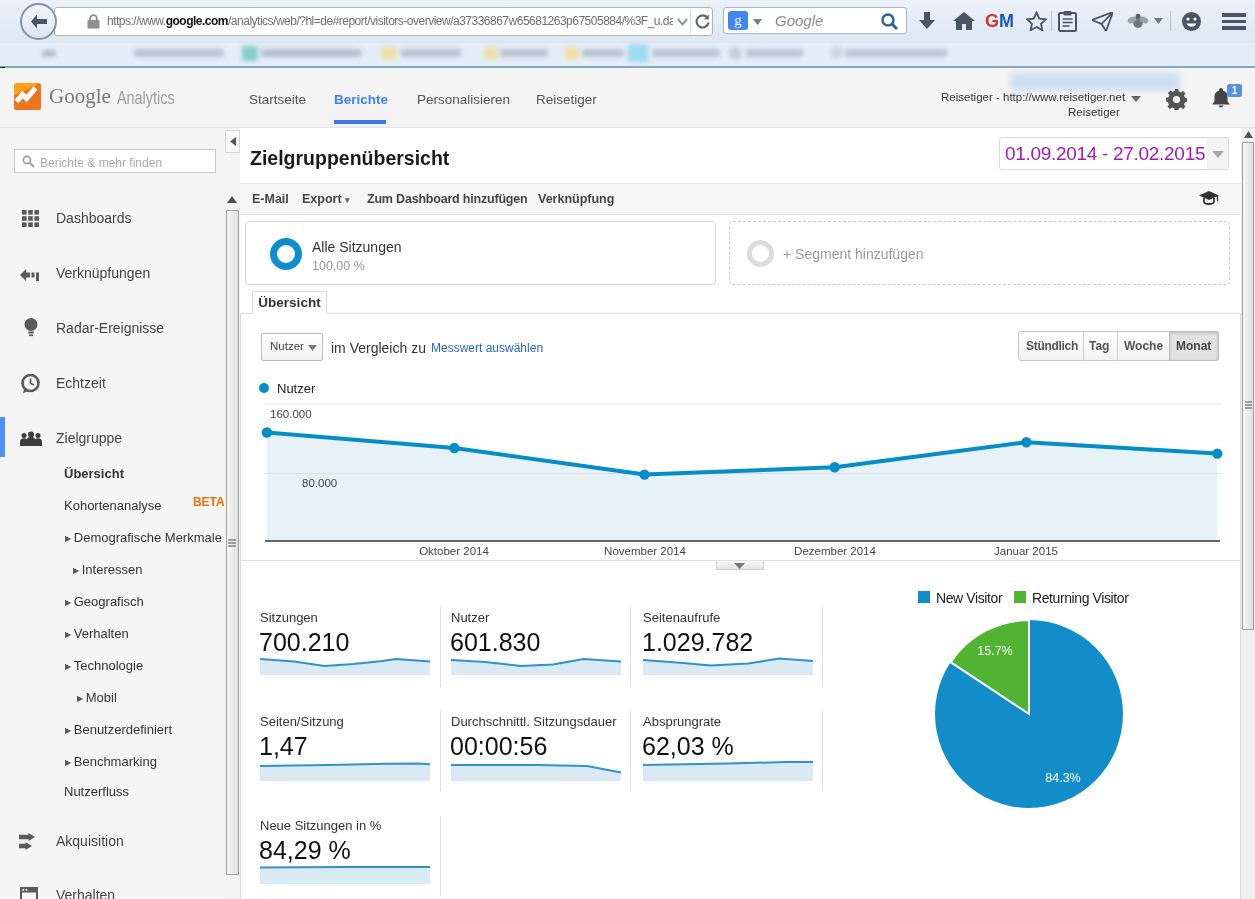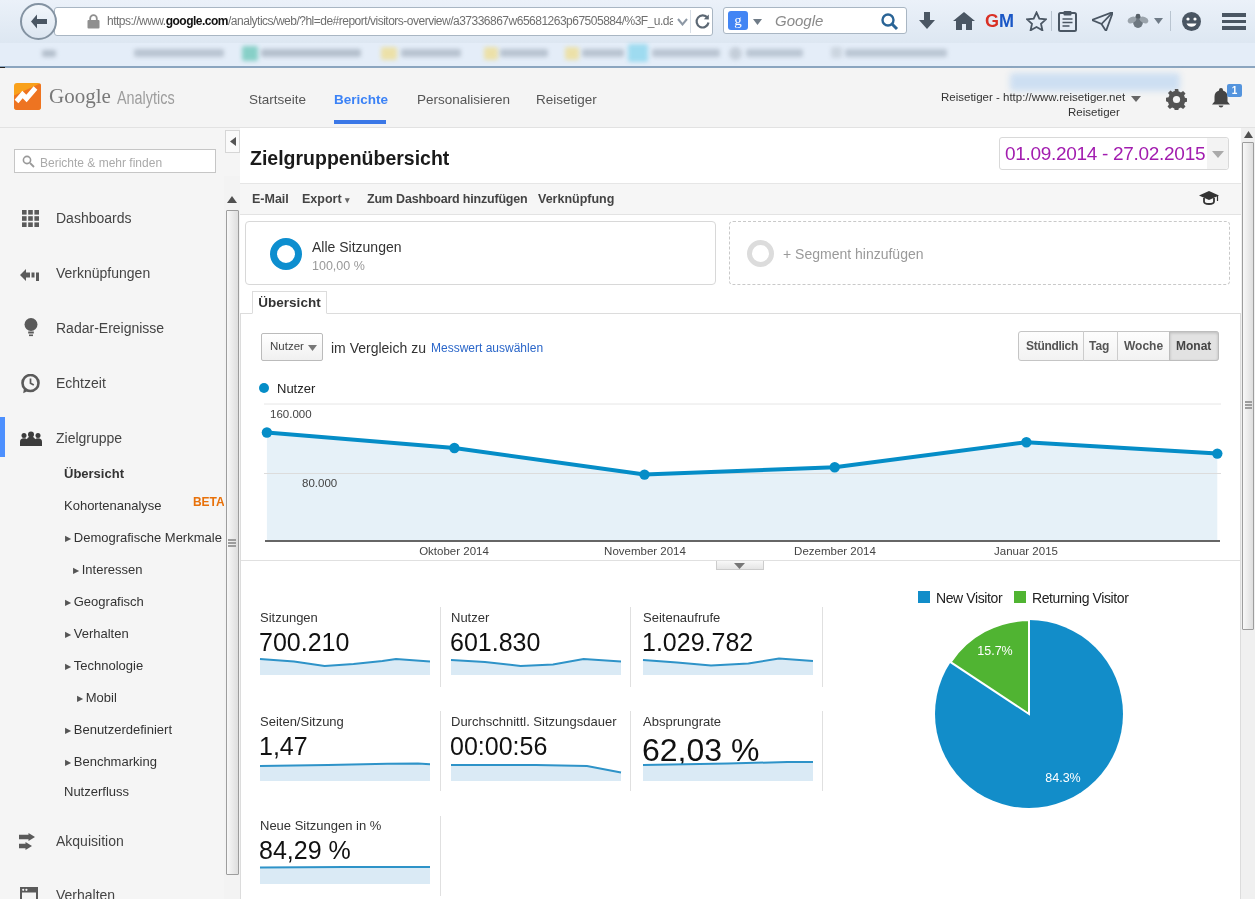--- a/index.html
+++ b/index.html
@@ -329,21 +329,21 @@
       <path d="M 260,781 L 260.0,766.0 L 328.0,765.0 L 387.5,763.8 L 418.1,763.5 L 430.0,764.2 L 430,781 Z" fill="#daeaf5"></path>
       <path d="M 260.0,766.0 L 328.0,765.0 L 387.5,763.8 L 418.1,763.5 L 430.0,764.2" stroke="#2e93c8" stroke-width="2" fill="none"></path>
     </svg>
 <div class="a" style="top:714px;left:451px;font-size:13px;color:#333;">Durchschnittl. Sitzungsdauer</div>
 <div class="a" style="top:732px;left:450px;font-size:25px;color:#111;">00:00:56</div>
 <svg class="a" style="top:0;left:0;" width="1255" height="899" viewBox="0 0 1255 899">
       <path d="M 451,781 L 451.0,765.0 L 536.0,765.0 L 587.0,766.0 L 621.0,772.5 L 621,781 Z" fill="#daeaf5"></path>
       <path d="M 451.0,765.0 L 536.0,765.0 L 587.0,766.0 L 621.0,772.5" stroke="#2e93c8" stroke-width="2" fill="none"></path>
     </svg>
 <div class="a" style="top:714px;left:643px;font-size:13px;color:#333;">Absprungrate</div>
-<div class="a" style="top:732px;left:642px;font-size:32px;color:#111;">62,03 %</div>
+<div class="a" style="top:732px;left:642px;font-size:25px;color:#111;">62,03 %</div>
 <svg class="a" style="top:0;left:0;" width="1255" height="899" viewBox="0 0 1255 899">
       <path d="M 643,781 L 643.0,765.0 L 728.0,763.5 L 787.5,762.0 L 813.0,762.0 L 813,781 Z" fill="#daeaf5"></path>
       <path d="M 643.0,765.0 L 728.0,763.5 L 787.5,762.0 L 813.0,762.0" stroke="#2e93c8" stroke-width="2" fill="none"></path>
     </svg>
 <div class="a" style="top:818px;left:260px;font-size:13px;color:#333;">Neue Sitzungen in %</div>
 <div class="a" style="top:836px;left:259px;font-size:25px;color:#111;">84,29 %</div>
 <svg class="a" style="top:0;left:0;" width="1255" height="899" viewBox="0 0 1255 899">
       <path d="M 260,884 L 260.0,867.5 L 345.0,867.0 L 430.0,867.0 L 430,884 Z" fill="#daeaf5"></path>
       <path d="M 260.0,867.5 L 345.0,867.0 L 430.0,867.0" stroke="#2e93c8" stroke-width="2" fill="none"></path>
     </svg>

